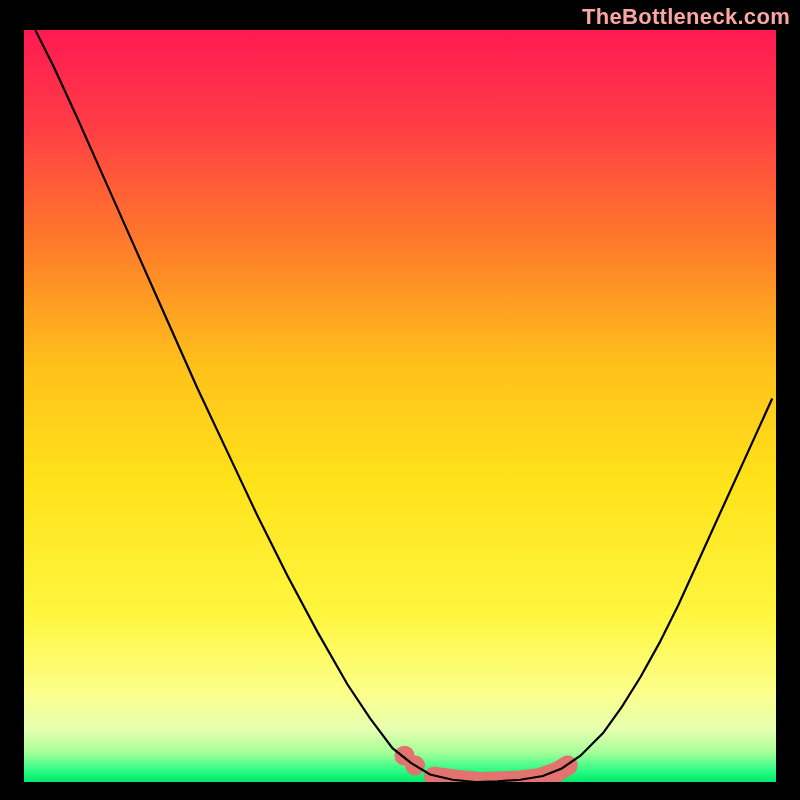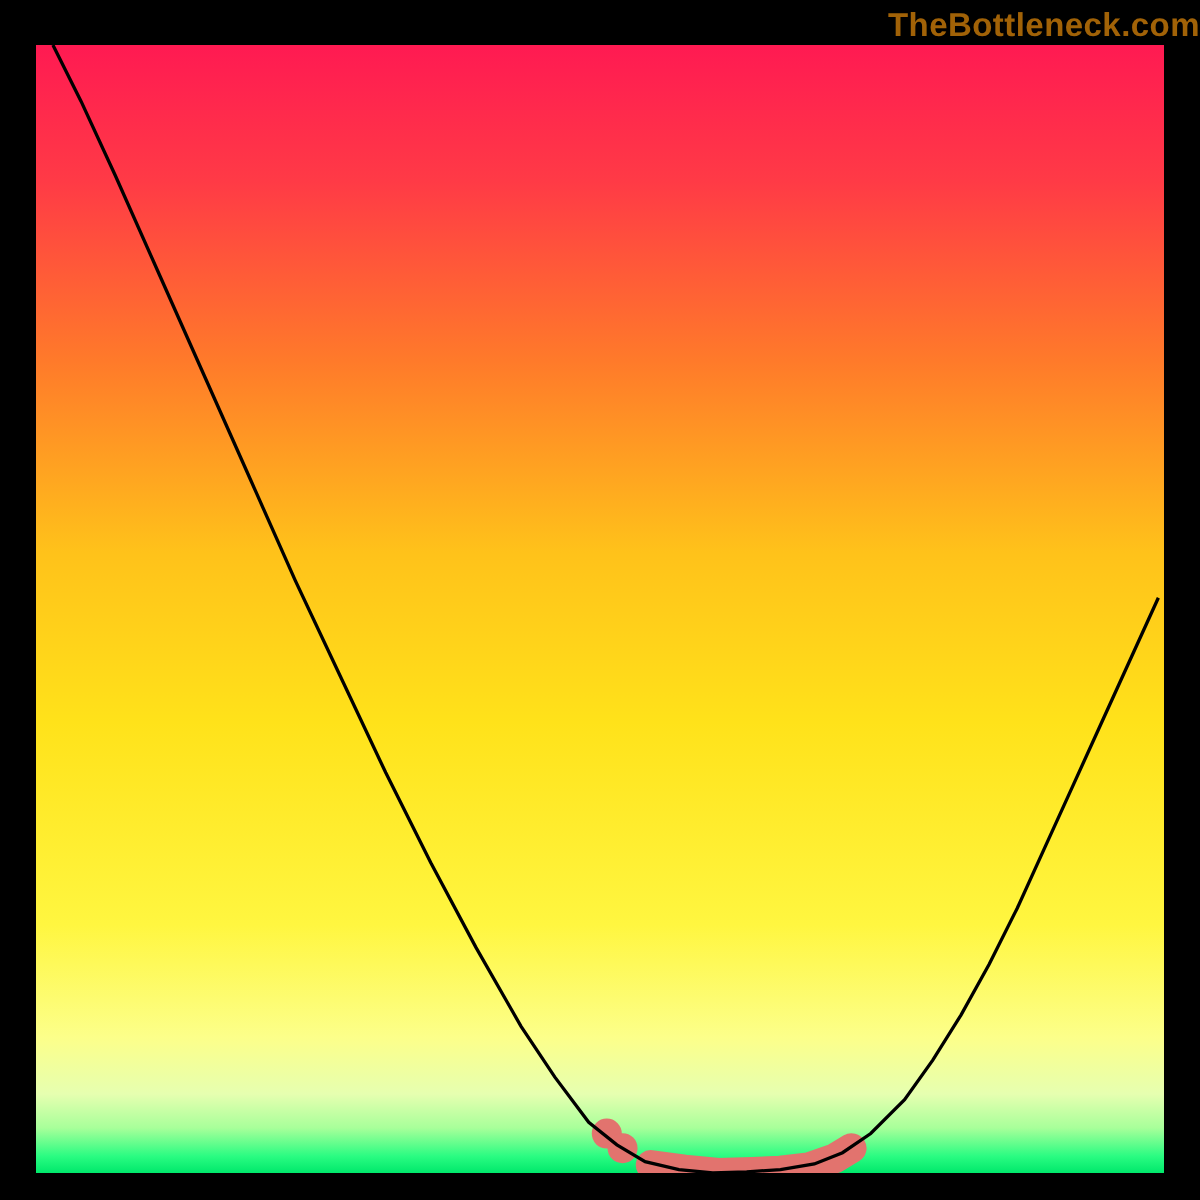--- a/index.html
+++ b/index.html
@@ -13,22 +13,22 @@
   }
   .stage {
     position: relative;
     width: 800px;
     height: 800px;
     background: #000;
   }
   .watermark {
     position: absolute;
     top: 4px;
-    right: 0;
-    color: #a16207;
+    right: 10px;
+    color: #fca5a5;
     font-size: 22px;
     font-weight: 600;
     letter-spacing: 0.3px;
     z-index: 20;
     text-align: center;
   }
   svg.chart {
     position: absolute;
     left: 0;
     top: 0;

